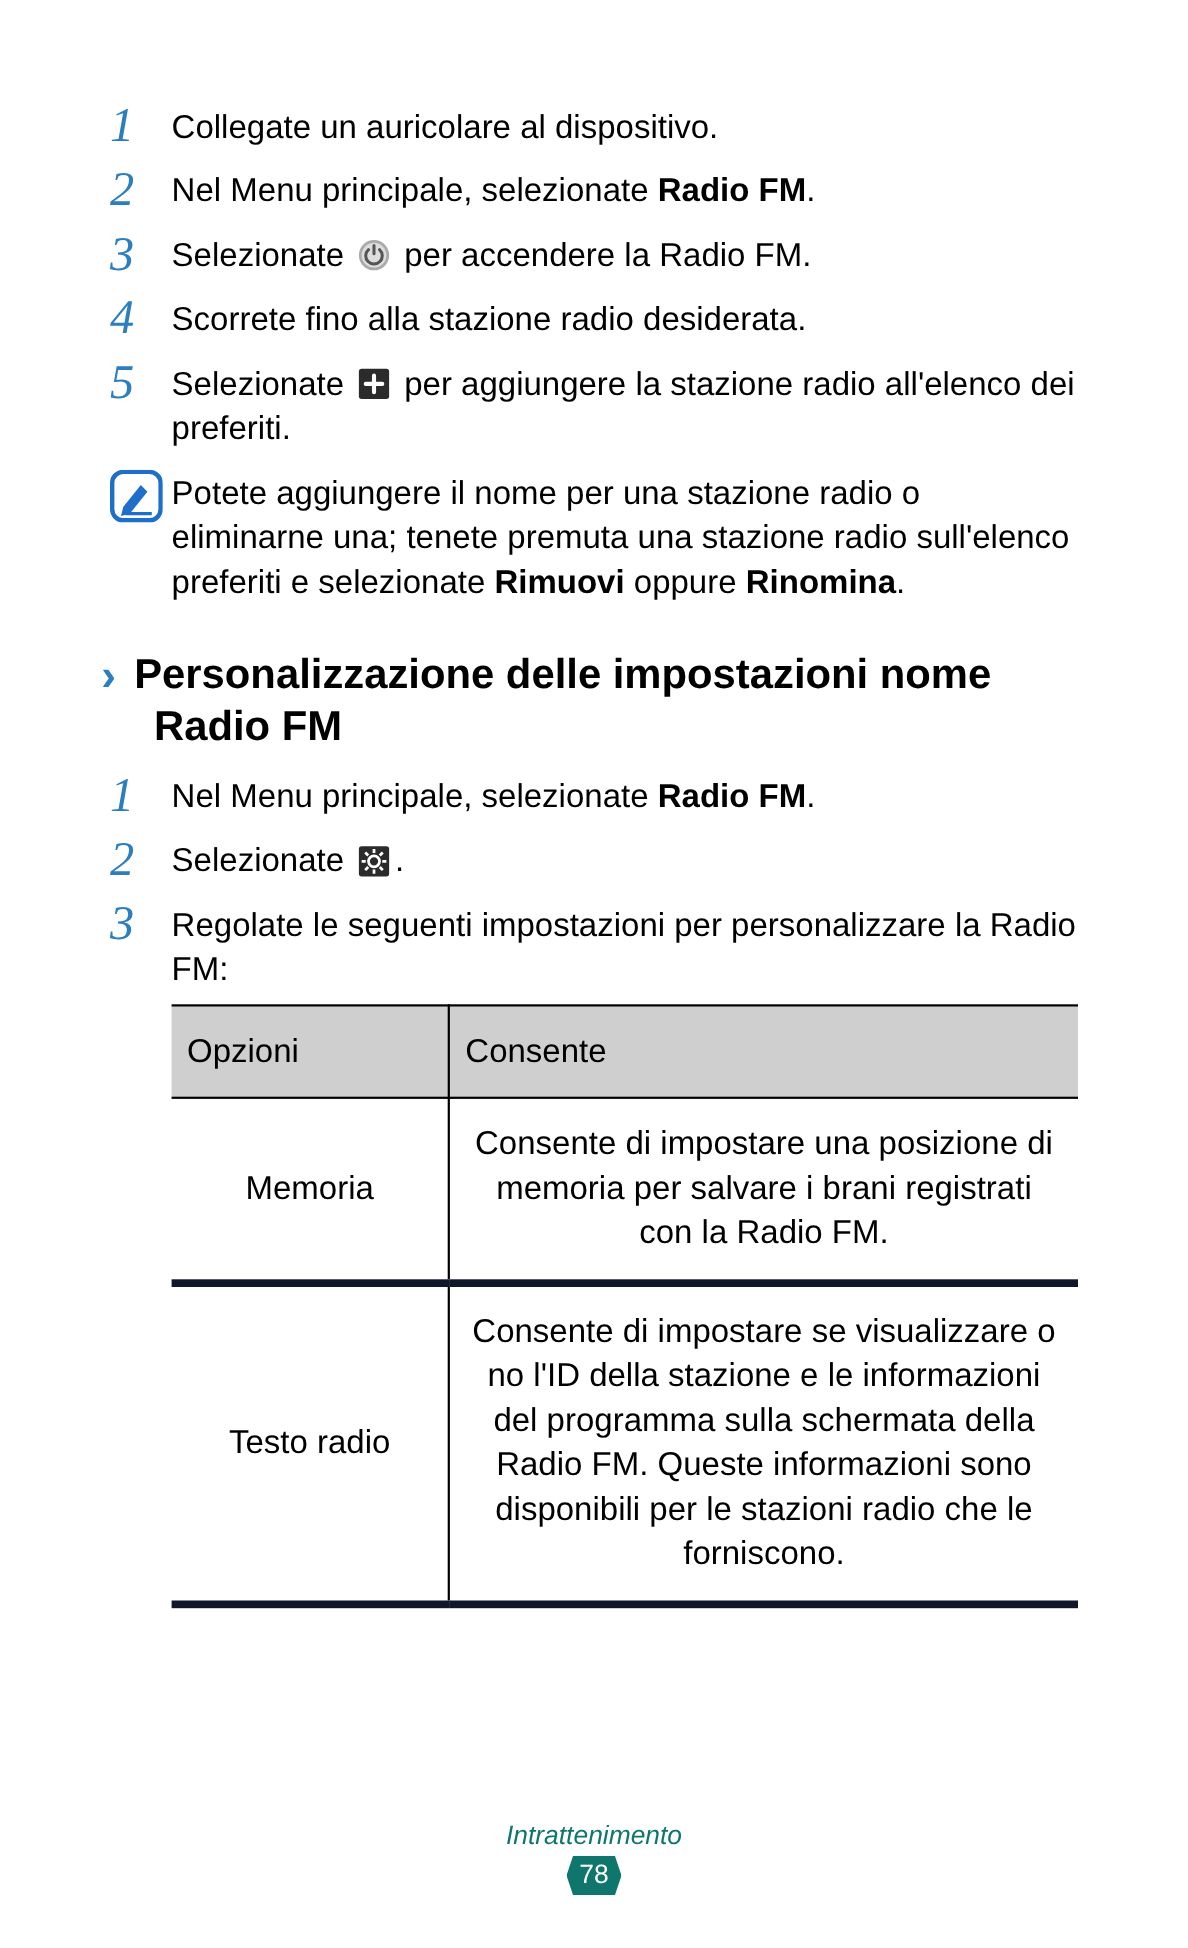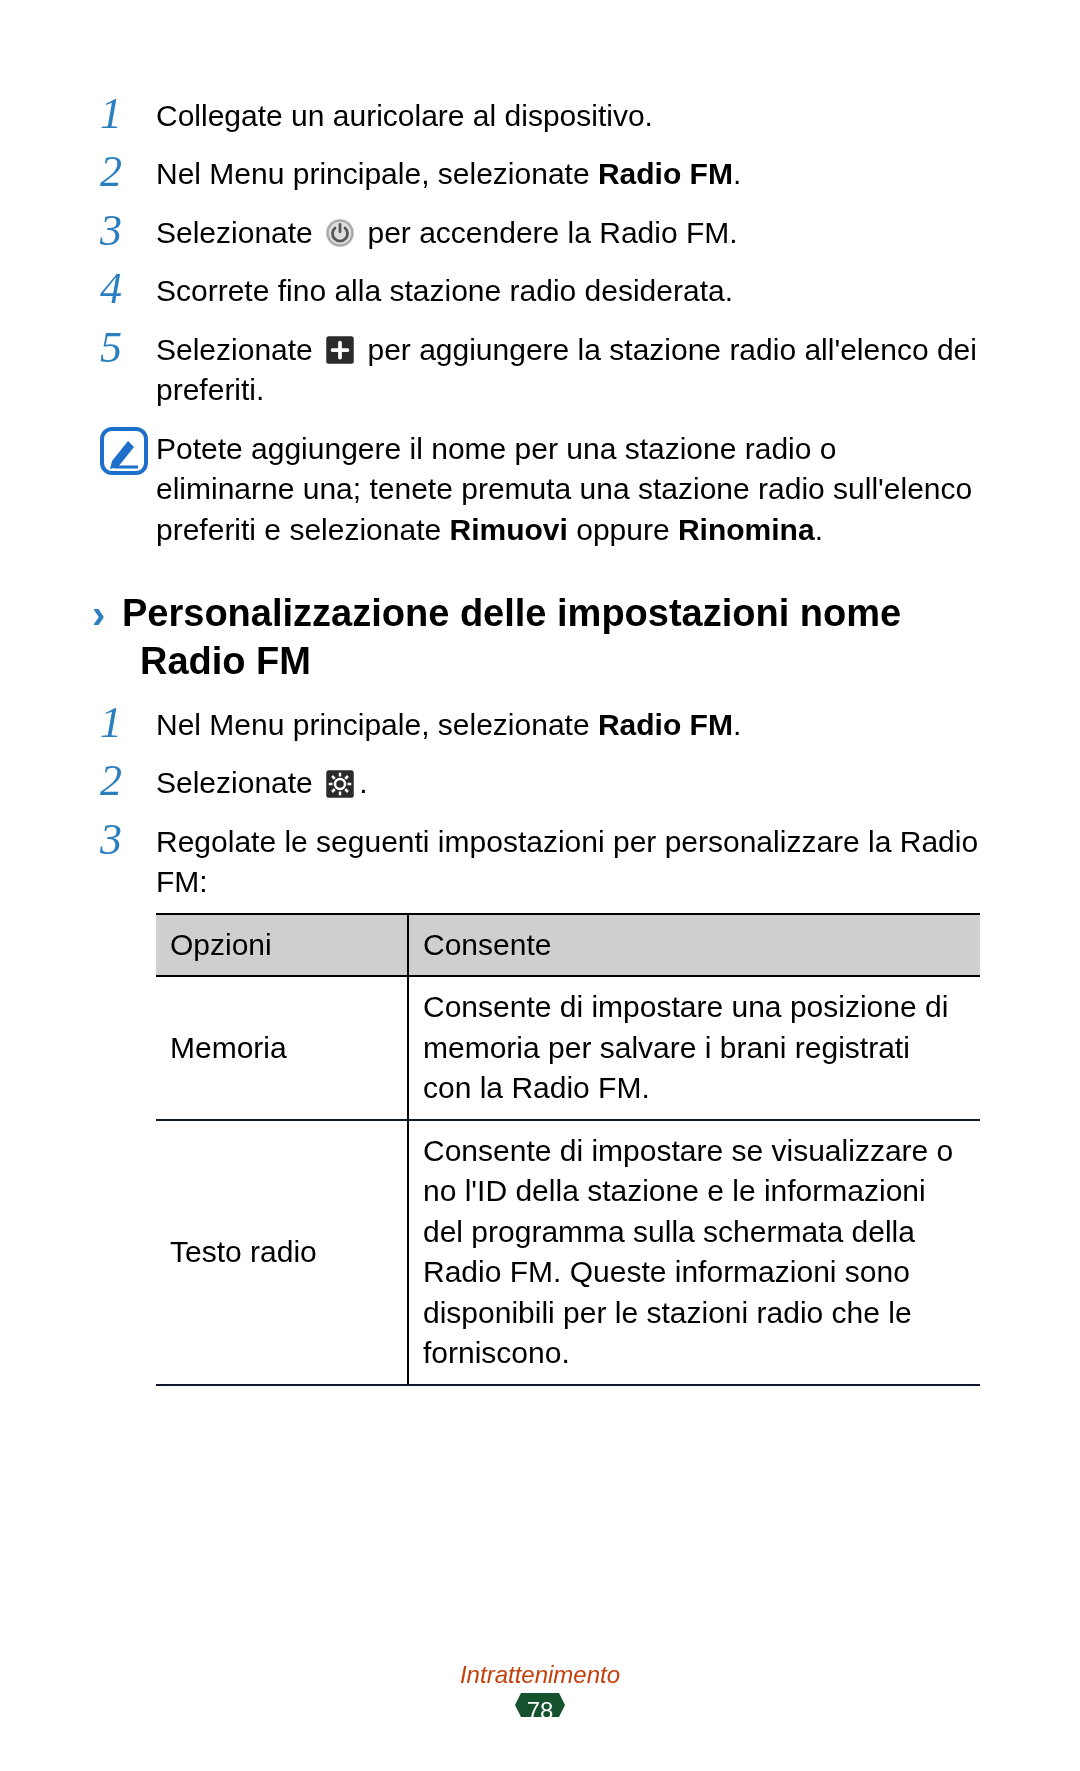--- a/index.html
+++ b/index.html
@@ -75,56 +75,57 @@
   
   table.opt {
     width: 100%;
     border-collapse: collapse;
     font-size: 30px;
     margin-top: 10px;
   }
   table.opt th, table.opt td {
     text-align: left;
     vertical-align: middle;
-    padding: 10px 14px;
+    padding: 21px 14px;
     line-height: 1.35;
   }
   table.opt th {
     background: #cfcfcf;
     font-weight: 400;
     border-top: 2px solid #000;
     border-bottom: 2px solid #000;
   }
   table.opt th:first-child, table.opt td:first-child {
     width: 252px;
     border-right: 2px solid #000;
   }
   table.opt td {
-    border-bottom: 2px solid #0f172a;
+    border-bottom: 7px solid #0f172a;
+    text-align: center;
   }
   table.opt td:first-child { vertical-align: middle; }
 
   
   .footer {
     position: absolute;
     left: 0; right: 0;
     bottom: 48px;
     text-align: center;
   }
   .footer-section {
     font-style: italic;
     font-size: 24px;
-    color: #c2410c;
+    color: #0f766e;
     margin-bottom: 4px;
   }
   .page-num {
     display: inline-block;
     width: 50px;
-    height: 24px;
-    background: #14532d;
+    height: 36px;
+    background: #0f766e;
     color: #fff;
     font-size: 24px;
     line-height: 36px;
     border-radius: 6px 6px 6px 6px;
     clip-path: polygon(12% 0, 88% 0, 100% 50%, 88% 100%, 12% 100%, 0 50%);
     font-style: normal;
   }
 </style>
 </head>
 <body>

